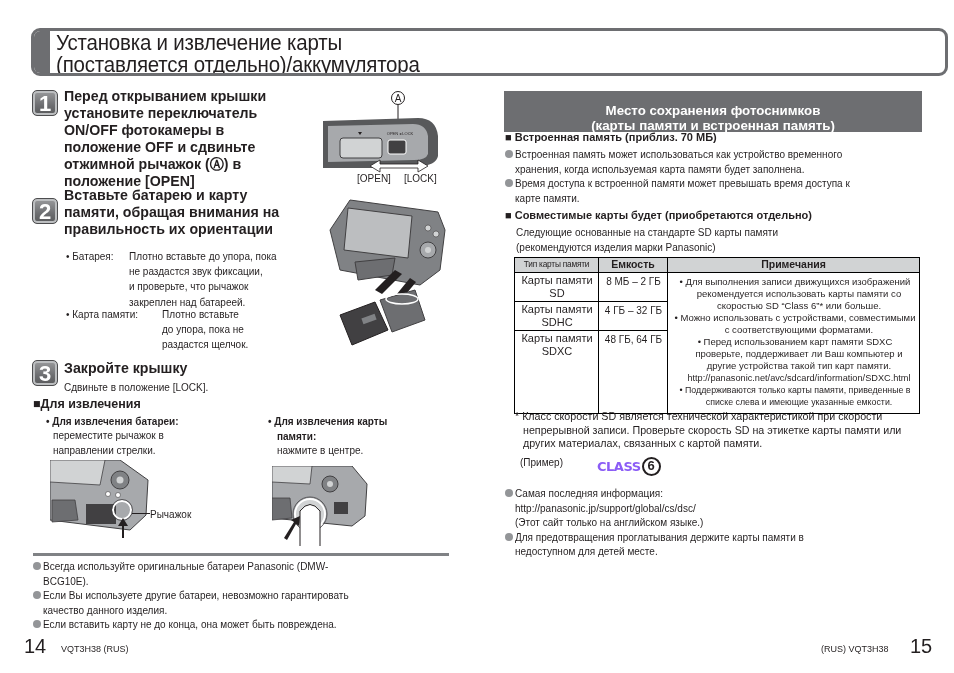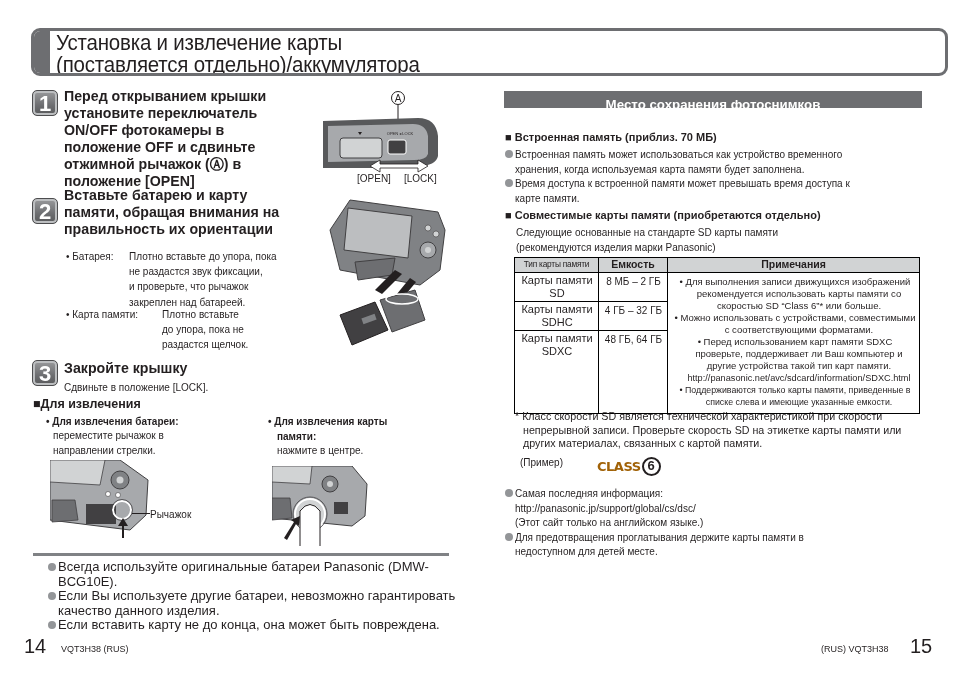--- a/index.html
+++ b/index.html
@@ -23,22 +23,22 @@
   .t-bold { font-weight: bold; }
   .t-tiny { position: absolute; font-size: 10px; line-height: 13px; color: #231f20; text-align: center; }
 
   .dot { display: inline-block; width: 8px; height: 8px; border-radius: 50%; background: #939598;
     margin-right: 2px; vertical-align: 0px; }
 
   .divider { position: absolute; left: 33px; top: 553px; width: 416px; height: 3px; background: #808285; }
 
   .pagenum { position: absolute; font-size: 20px; line-height: 20px; }
 
-  .sec-header { position: absolute; left: 504px; top: 91px; width: 418px; height: 17px; background: #6d6e71;
-    color: #fff; font-weight: bold; font-size: 13.3px; line-height: 15px; text-align: center; padding-top: 6px; }
+  .sec-header { position: absolute; left: 504px; top: 91px; width: 418px; height: 41px; background: #6d6e71;
+    color: #fff; font-weight: bold; font-size: 13.3px; line-height: 15px; text-align: center; padding-top: 12px; }
 
   table.cards { position: absolute; left: 514px; top: 257px; width: 406px; border-collapse: collapse; }
   table.cards th, table.cards td { border: 1px solid #000000; vertical-align: top; color: #231f20; }
   table.cards th { background: #d1d3d4; font-size: 10.5px; font-weight: bold; height: 15px; line-height: 12px; text-align: center; }
   table.cards th.small { font-size: 8.3px; font-weight: normal; letter-spacing: -0.2px; }
   table.cards td { font-size: 11px; line-height: 12.5px; padding: 1px 3px 2px 4px; text-align: center; }
   table.cards td.cap { font-size: 10px; padding-top: 3px; }
   table.cards td.notes { font-size: 9.5px; line-height: 12px; padding: 3px 2px 2px 5px; }
   .notes .n { padding-left: 8px; text-indent: -8px; }
   .notes .url { padding-left: 8px; font-size: 9.2px; }
@@ -159,21 +159,21 @@
   <path d="M0 32 L18 32 L20 52 L0 54 Z" fill="#6d6e71" stroke="#414042" stroke-width="0.8"></path>
   <rect x="62" y="36" width="14" height="12" fill="#414042"></rect>
   <circle cx="38" cy="48" r="15" fill="#d1d3d4" stroke="#fff" stroke-width="2"></circle>
   <circle cx="38" cy="48" r="17" fill="none" stroke="#414042" stroke-width="0.8"></circle>
   <path d="M28 80 L28 45 Q38 32 48 45 L48 80" fill="#fff" stroke="#231f20" stroke-width="1"></path>
   <path d="M12 72 L22 56 L19 54 L28 50 L27 60 L24 58 L15 74 Z" fill="#231f20"></path>
 </svg>
 
 <div class="divider"></div>
 
-<div class="t-small" style="left:48px;top:560px;font-size:13px;line-height:14.5px;">
+<div class="t-small" style="left:33px;top:560px;font-size:10px;line-height:14.5px;">
   <div><span class="dot"></span><span>Всегда используйте оригинальные батареи Panasonic (DMW-</span></div>
   <div style="padding-left:10px">BCG10E).</div>
   <div><span class="dot"></span><span>Если Вы используете другие батареи, невозможно гарантировать</span></div>
   <div style="padding-left:10px">качество данного изделия.</div>
   <div><span class="dot"></span><span>Если вставить карту не до конца, она может быть повреждена.</span></div>
 </div>
 
 <div class="pagenum" style="left:24px;top:636px;">14</div>
 <div class="t-tiny" style="left:61px;top:643px;font-size:9px;">VQT3H38 (RUS)</div>
 
@@ -183,21 +183,21 @@
 </div>
 
 <div class="t-small t-bold" style="left:505px;top:130px;font-size:11px;">■ Встроенная память (приблиз. 70 МБ)</div>
 <div class="t-small" style="left:505px;top:148px;line-height:14.5px;">
   <div><span class="dot"></span><span>Встроенная память может использоваться как устройство временного</span></div>
   <div style="padding-left:10px">хранения, когда используемая карта памяти будет заполнена.</div>
   <div><span class="dot"></span><span>Время доступа к встроенной памяти может превышать время доступа к</span></div>
   <div style="padding-left:10px">карте памяти.</div>
 </div>
 
-<div class="t-small t-bold" style="left:505px;top:208px;font-size:11px;">■ Совместимые карты памяти (приобретаются отдельно)</div>
+<div class="t-small t-bold" style="left:505px;top:208px;font-size:11px;">■ Совместимые карты будет (приобретаются отдельно)</div>
 <div class="t-small" style="left:516px;top:225px;line-height:15px;">
   <div>Следующие основанные на стандарте SD карты памяти</div>
   <div>(рекомендуются изделия марки Panasonic)</div>
 </div>
 
 <table class="cards">
   <colgroup>
       <col style="width:84px">
       <col style="width:69px">
       <col>
@@ -242,21 +242,21 @@
 </table>
 
 <div class="t-small" style="left:515px;top:410px;font-size:10.7px;line-height:13.5px;">
   <div>* Класс скорости SD является технической характеристикой при скорости</div>
   <div style="padding-left:8px">непрерывной записи. Проверьте скорость SD на этикетке карты памяти или</div>
   <div style="padding-left:8px">других материалах, связанных с картой памяти.</div>
 </div>
 
 <div class="t-tiny" style="left:520px;top:456px;">(Пример)</div>
 <div style="position:absolute;left:597px;top:457px;height:22px;">
-  <span style="font-family:'DejaVu Sans',sans-serif;font-weight:bold;font-size:13px;letter-spacing:-0.5px;color:#a16207;vertical-align:middle;">CLASS</span><span style="display:inline-block;width:19px;height:19px;border:2.5px solid #231f20;border-radius:50%;text-align:center;font-weight:bold;font-size:13px;line-height:14px;vertical-align:middle;margin-left:1px;">6</span>
+  <span style="font-family:'DejaVu Sans',sans-serif;font-weight:bold;font-size:13px;letter-spacing:-0.5px;color:#8b5cf6;vertical-align:middle;">CLASS</span><span style="display:inline-block;width:19px;height:19px;border:2.5px solid #231f20;border-radius:50%;text-align:center;font-weight:bold;font-size:13px;line-height:14px;vertical-align:middle;margin-left:1px;">6</span>
 </div>
 
 <div class="t-small" style="left:505px;top:487px;line-height:14.5px;">
   <div><span class="dot"></span><span>Самая последняя информация:</span></div>
   <div style="padding-left:10px">http://panasonic.jp/support/global/cs/dsc/</div>
   <div style="padding-left:10px">(Этот сайт только на английском языке.)</div>
   <div><span class="dot"></span><span>Для предотвращения проглатывания держите карты памяти в</span></div>
   <div style="padding-left:10px">недоступном для детей месте.</div>
 </div>
 

